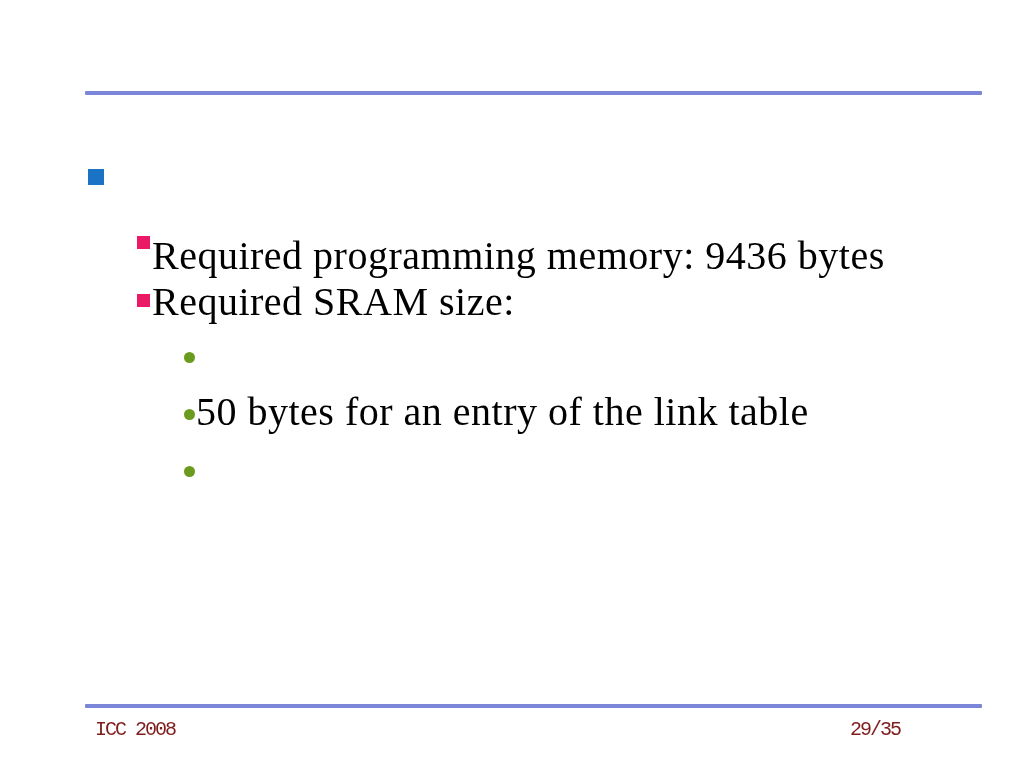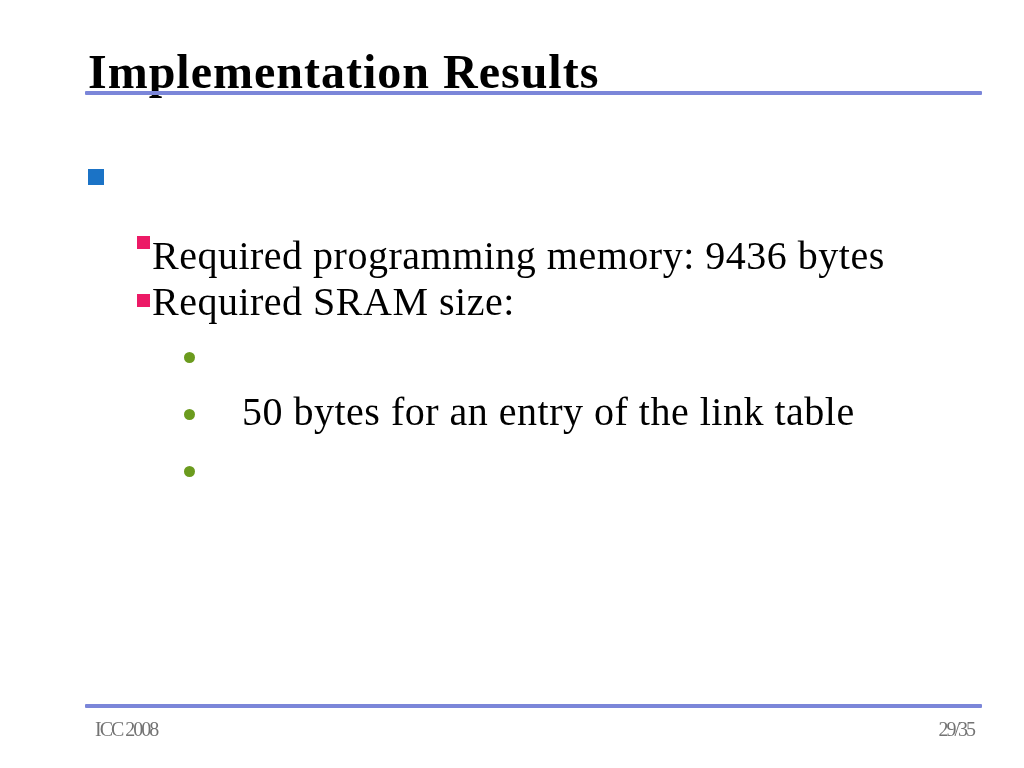--- a/index.html
+++ b/index.html
@@ -71,46 +71,44 @@
   }
 
   .t-l1  { left: 120px; top: 159px; }
   .b-l2a { left: 137px; top: 236px; }
   .t-l2a { left: 152px; top: 236px; text-align: right; }
   .b-l2b { left: 137px; top: 294px; }
   .t-l2b { left: 152px; top: 282px; }
   .b-l3a { left: 184px; top: 352px; }
   .t-l3a { left: 196px; top: 335px; }
   .b-l3b { left: 184px; top: 409px; }
-  .t-l3b { left: 196px; top: 392px; margin-left: 46px; }
+  .t-l3b { left: 196px; top: 392px; }
   .b-l3c { left: 184px; top: 466px; }
   .t-l3c { left: 196px; top: 449px; }
 
   .footer-text {
     position: absolute;
     top: 718px;
-    font-family: Liberation Serif, serif;
+    font-family: Liberation Mono, monospace;
     font-size: 20px;
     letter-spacing: -2px;
-    color: #737373;
+    color: #7f1d1d;
     white-space: nowrap;
   }
   .footer-left { left: 95px; }
   .footer-right {
     left: 850px;
     width: 124px;
-    text-align: right;
   }
 </style>
 </head>
 <body>
 
 <div class="slide">
 
-  <h1 class="title">Implementation Results</h1>
 
   <div class="rule rule-top"></div>
 
   <span class="bullet sq-blue"></span>
 
   <span class="bullet sq-pink b-l2a"></span>
   <div class="txt lvl2 t-l2a">Required programming memory: 9436 bytes</div>
 
   <span class="bullet sq-pink b-l2b"></span>
   <div class="txt lvl2 t-l2b">Required SRAM size:</div>

